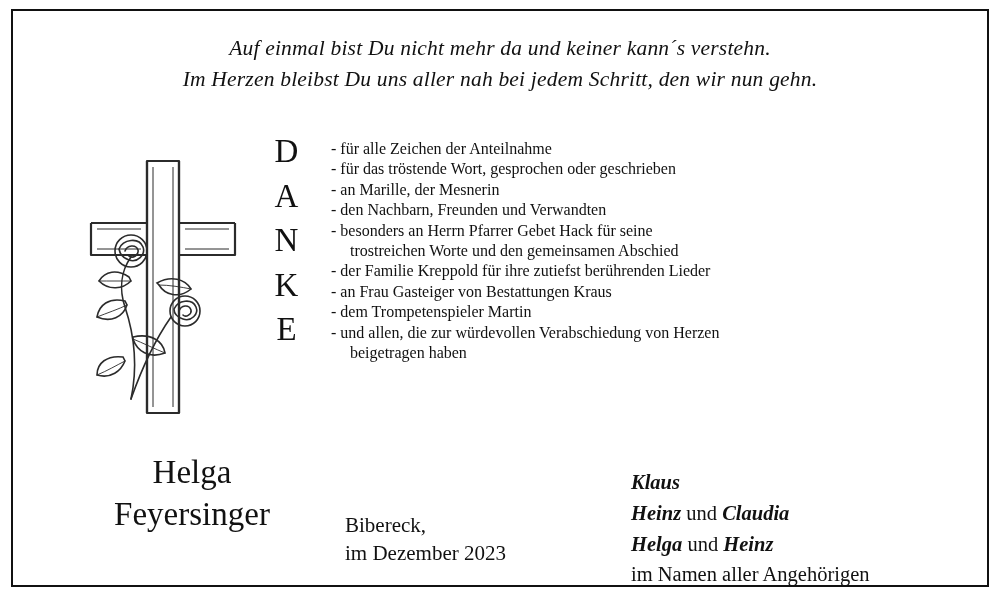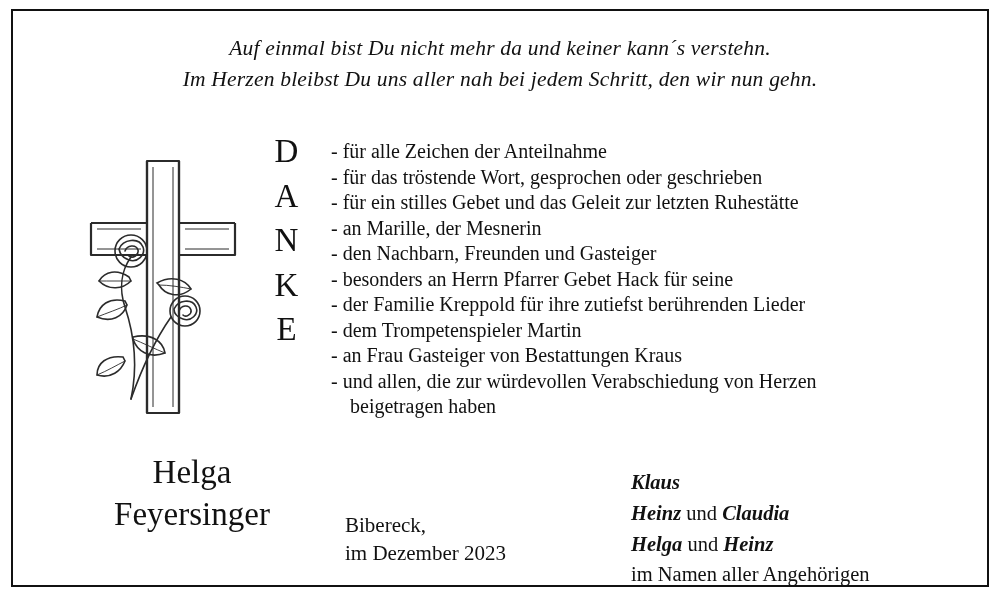--- a/index.html
+++ b/index.html
@@ -64,21 +64,21 @@
     display: block;
     letter-spacing: 1px;
   }
 
   
   .thanks {
     position: absolute;
     left: 318px;
     top: 128px;
     width: 640px;
-    font-size: 20px;
+    font-size: 16px;
     line-height: 1.275;
   }
   .thanks .item {
     white-space: nowrap;
   }
   .thanks .cont {
     padding-left: 19px;
     white-space: nowrap;
   }
 
@@ -177,27 +177,27 @@
       <span>D</span>
       <span>A</span>
       <span>N</span>
       <span>K</span>
       <span>E</span>
     </div>
 
     <div class="thanks">
       <div class="item">- für alle Zeichen der Anteilnahme</div>
       <div class="item">- für das tröstende Wort, gesprochen oder geschrieben</div>
-      <div class="item">- für ein stilles Gebet und das Geleit zur letzten Ruhestätte</div>
       <div class="item">- an Marille, der Mesnerin</div>
-      <div class="item">- den Nachbarn, Freunden und Gasteiger</div>
+      <div class="item">- den Nachbarn, Freunden und Verwandten</div>
       <div class="item">- besonders an Herrn Pfarrer Gebet Hack für seine</div>
+      <div class="cont">trostreichen Worte und den gemeinsamen Abschied</div>
       <div class="item">- der Familie Kreppold für ihre zutiefst berührenden Lieder</div>
+      <div class="item">- an Frau Gasteiger von Bestattungen Kraus</div>
       <div class="item">- dem Trompetenspieler Martin</div>
-      <div class="item">- an Frau Gasteiger von Bestattungen Kraus</div>
       <div class="item">- und allen, die zur würdevollen Verabschiedung von Herzen</div>
       <div class="cont">beigetragen haben</div>
     </div>
 
     <div class="name">
       <div>Helga</div>
       <div>Feyersinger</div>
     </div>
 
     <div class="place">

